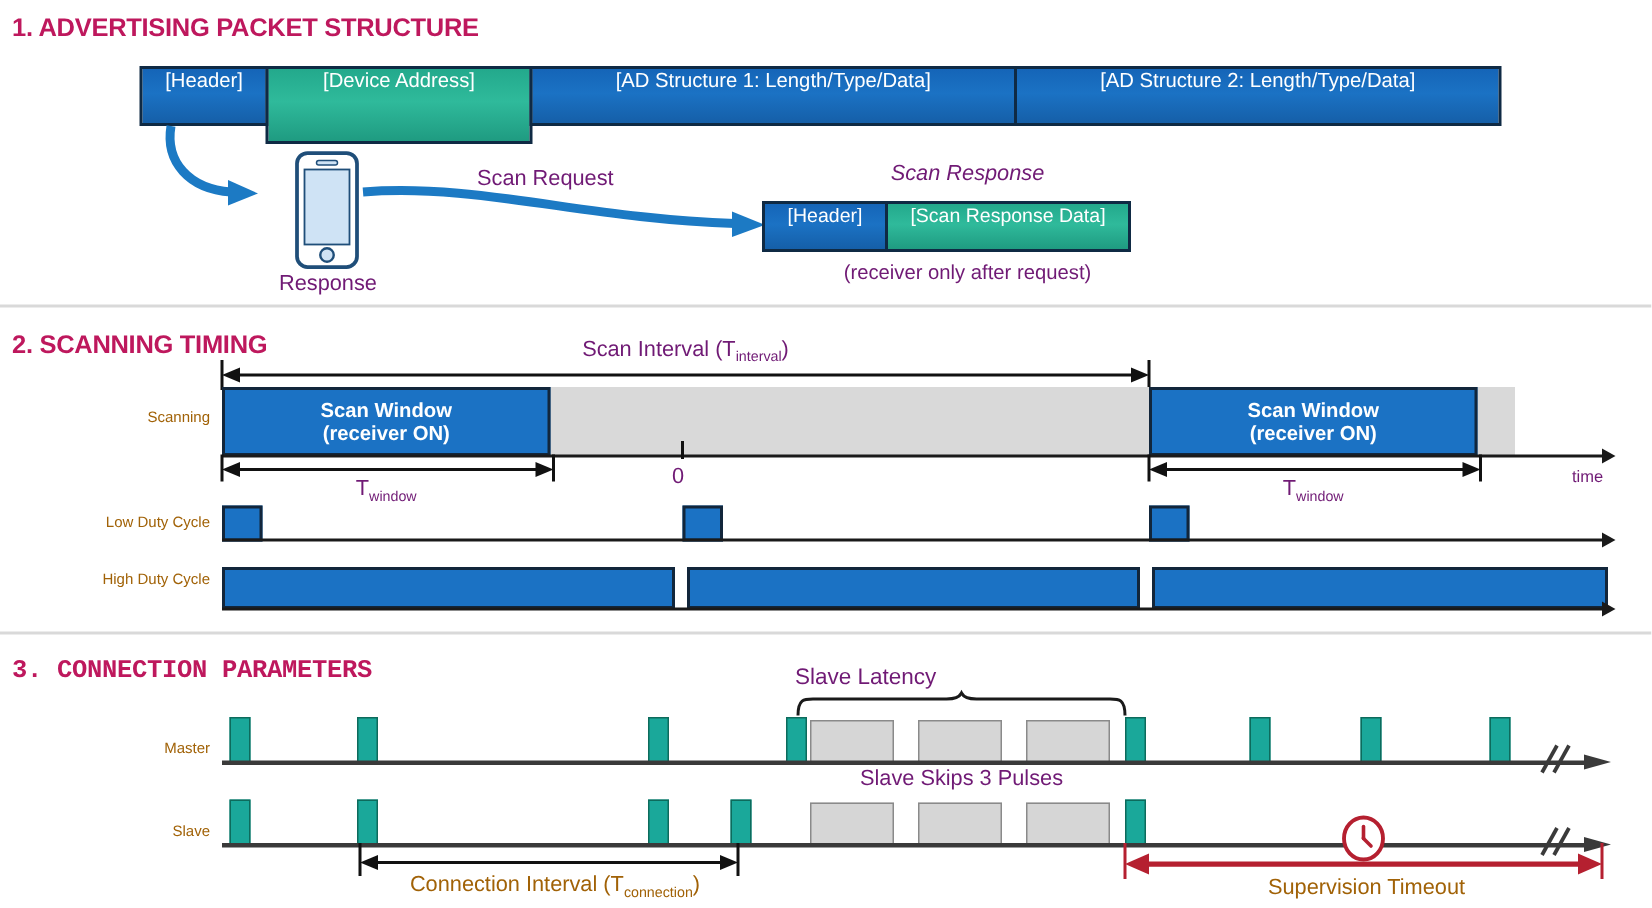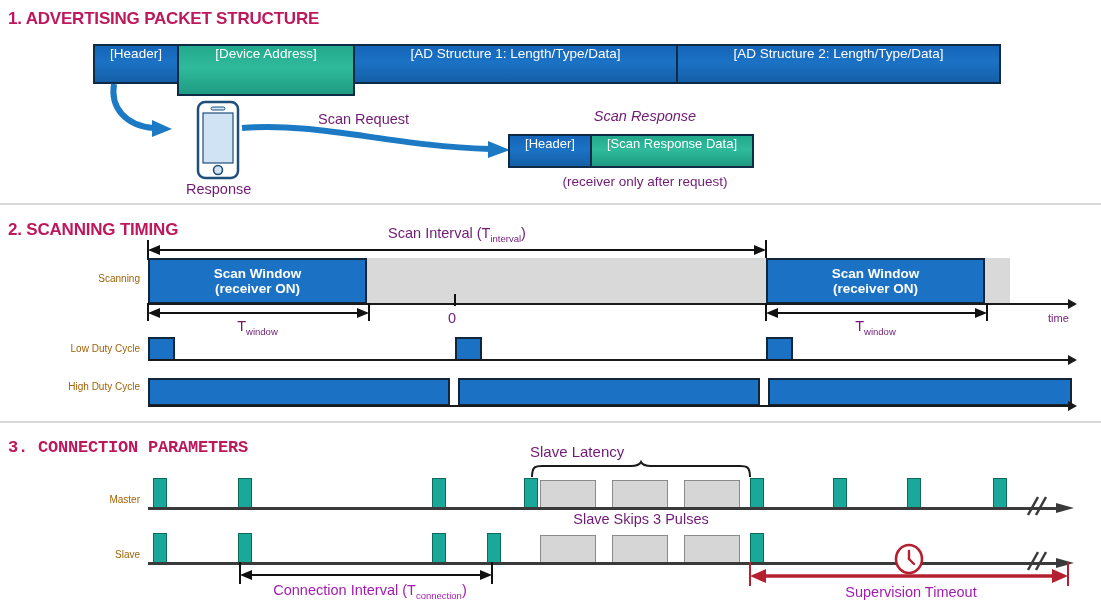--- a/index.html
+++ b/index.html
@@ -20,21 +20,21 @@
            text-align:center;font-weight:bold;}
   .grayband{position:absolute;background:#d9d9d9;}
   .axis{position:absolute;background:#1a1a1a;height:2px;}
   .axis-arrow{position:absolute;width:0;height:0;border-top:5px solid transparent;
               border-bottom:5px solid transparent;border-left:9px solid #1a1a1a;}
   .blueblk{position:absolute;box-sizing:border-box;border:2px solid #12263b;background:#1b72c4;}
   .tealpulse{position:absolute;box-sizing:border-box;border:1px solid #0d6b5c;
              background:#1aa89a;}
   .grayblk{position:absolute;box-sizing:border-box;border:1.5px solid #8a8a8a;background:#d6d6d6;}
   .cap{position:absolute;font-size:13.5px;white-space:nowrap;color:#701a75;}
-  .capb{position:absolute;font-size:14px;white-space:nowrap;color:#a21caf;}
+  .capb{position:absolute;font-size:14px;white-space:nowrap;color:#a16207;}
   sub{font-size:9.5px;}
   .tline{position:absolute;background:#3a3a3a;height:3px;}
   svg{display:block;overflow:visible;}
 </style>
 </head>
 <body>
 
 <div class="sec-title abs" style="left:8px;top:9px;">1. ADVERTISING PACKET STRUCTURE</div>
 
 <div class="pkt blue" style="left:93px;top:44px;width:86px;height:40px;">

